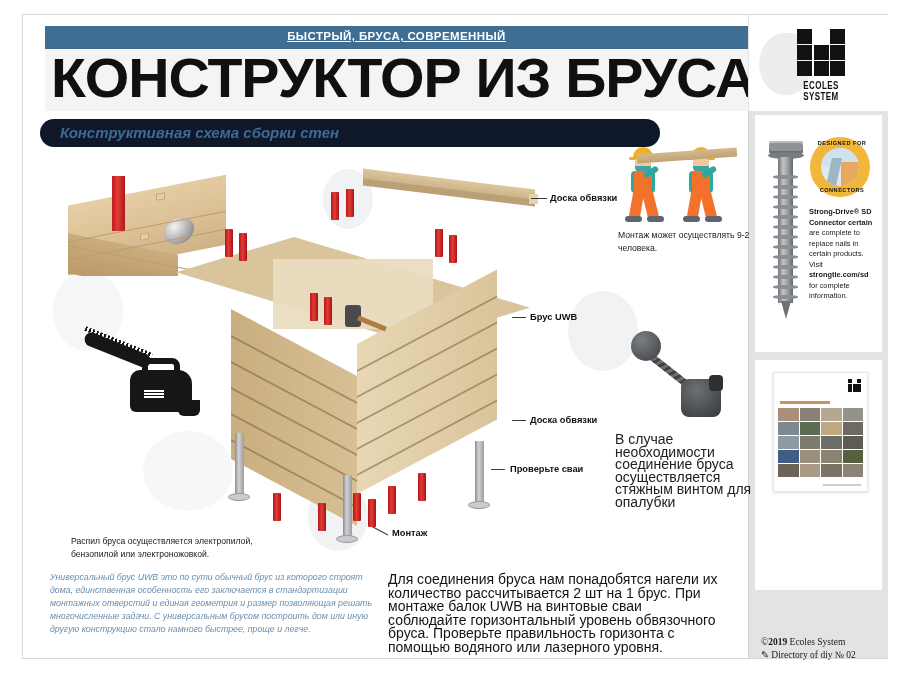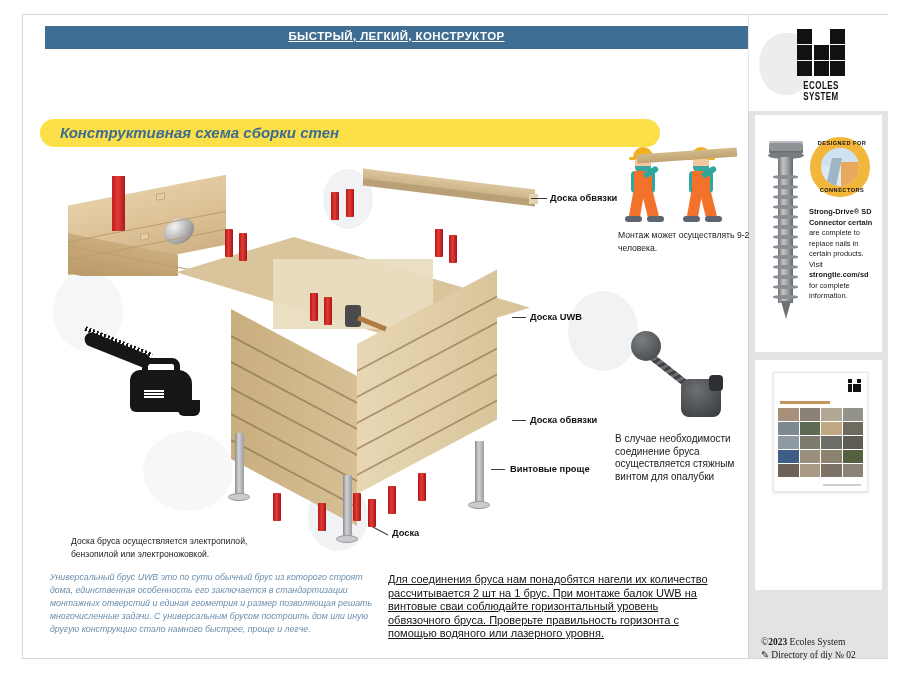--- a/index.html
+++ b/index.html
@@ -147,21 +147,21 @@
     position:absolute;left:12px;top:525px;width:125px;
     font-family:"Liberation Serif", serif;font-size:9.5px;line-height:13px;color:#1a1a1a;
   }
   .copy b{font-weight:bold;}
 
   
   .main{position:absolute;left:23px;top:111px;width:725px;height:547px;background:#fff;}
 
   .subtitle-pill{
     position:absolute;left:17px;top:8px;width:620px;height:28px;
-    background:#fde047;border-radius:14px;
+    background:#0f172a;border-radius:14px;
   }
   .subtitle-pill span{
     position:absolute;left:20px;top:5px;
     font-size:15px;font-weight:bold;font-style:italic;color:#3d6c92;
   }
 
   
   .blob{position:absolute;background:#f1f2f3;border-radius:50%;}
 
   
@@ -325,41 +325,44 @@
     position:absolute;left:8px;top:-2px;width:30px;height:30px;border-radius:50%;
     background:radial-gradient(circle at 35% 30%,#7b7e81,#3e4043);
   }
   .cl-body{
     position:absolute;left:58px;top:46px;width:40px;height:38px;
     background:radial-gradient(circle at 40% 30%,#6d7073,#35373a);border-radius:8px;
   }
   .cl-jaw{position:absolute;left:86px;top:42px;width:14px;height:16px;background:#2e3033;border-radius:4px;}
   .cap-clamp{
     position:absolute;left:592px;top:322px;width:148px;
-    font-size:10px;line-height:12.5px;color:#202020;
+    font-size:14px;line-height:12.5px;color:#202020;
   }
 
   
   .txt-blue{
     position:absolute;left:27px;top:460px;width:330px;
     font-size:8.8px;line-height:13px;font-style:italic;color:#6b8fae;
   }
   .txt-black{
     position:absolute;left:365px;top:462px;width:330px;
-    font-size:11px;line-height:13.5px;color:#141414;text-decoration:underline;
+    font-size:14px;line-height:13.5px;color:#141414;
   }
 </style>
 </head>
 <body>
 
 <div class="page">
   <div class="frame"></div>
 
   <div class="hdr-blue">
-    <div class="tagline">БЫСТРЫЙ, ЛЕГКИЙ, КОНСТРУКТОР</div>
+    <div class="tagline">БЫСТРЫЙ, БРУСА, СОВРЕМЕННЫЙ</div>
+  </div>
+  <div class="hdr-title">
+    <div class="maintitle">КОНСТРУКТОР ИЗ БРУСА</div>
   </div>
 
   <div class="logo-box">
     <div class="logo-blob"></div>
     <div class="logo-grid">
       <div class="cell" style="left:0;top:0;"></div>
       <div class="cell" style="left:33px;top:0;"></div>
       <div class="cell" style="left:0;top:16px;"></div>
       <div class="cell" style="left:16.5px;top:16px;"></div>
       <div class="cell" style="left:33px;top:16px;"></div>
@@ -443,21 +446,21 @@
             <div class="ph" style="background:#a89a84"></div>
           <div class="ph" style="background:#7a7366"></div>
             <div class="ph" style="background:#8b8375"></div>
         </div>
         <div class="cat-ft"></div>
       </div>
     </div>
 
 
     <div class="copy">
-      <div>©<b>2023</b><span> Ecoles System</span></div>
+      <div>©<b>2019</b><span> Ecoles System</span></div>
       <div>✎ <span>Directory of diy № 02</span></div>
     </div>
   </div>
 
   <div class="main">
 
     <div class="subtitle-pill">
       <span>Конструктивная схема сборки стен</span>
     </div>
 
@@ -482,21 +485,21 @@
 
     <div class="saw">
       <div class="saw-bar"></div>
       <div class="saw-teeth"></div>
       <div class="saw-dot"></div>
       <div class="saw-body"></div>
       <div class="saw-handle"></div>
       <div class="saw-rear"></div>
       <div class="saw-vent"></div>
     </div>
-    <div class="cap-saw">Доска бруса осуществляется электропилой, бензопилой или электроножовкой.</div>
+    <div class="cap-saw">Распил бруса осуществляется электропилой, бензопилой или электроножовкой.</div>
 
     <div class="plank">
       <div class="plank-top"></div>
       <div class="plank-side"></div>
       <div class="plank-end"></div>
     </div>
     <div class="lead" style="left:508px;top:87px;width:16px;"></div>
     <div class="lbl" style="left:527px;top:82px;">Доска обвязки</div>
 
     <div class="cube">
@@ -539,30 +542,30 @@
 
       <div class="pile" style="left:22px;top:232px;"></div>
       <div class="pile-blade" style="left:15px;top:292px;"></div>
       <div class="pile" style="left:130px;top:274px;"></div>
       <div class="pile-blade" style="left:123px;top:334px;"></div>
       <div class="pile" style="left:262px;top:240px;"></div>
       <div class="pile-blade" style="left:255px;top:300px;"></div>
     </div>
 
     <div class="lead" style="left:489px;top:206px;width:14px;"></div>
-    <div class="lbl" style="left:507px;top:201px;">Доска UWB</div>
+    <div class="lbl" style="left:507px;top:201px;">Брус UWB</div>
 
     <div class="lead" style="left:489px;top:309px;width:14px;"></div>
     <div class="lbl" style="left:507px;top:304px;">Доска обвязки</div>
 
     <div class="lead" style="left:468px;top:358px;width:14px;"></div>
-    <div class="lbl" style="left:487px;top:353px;">Винтовые проще</div>
+    <div class="lbl" style="left:487px;top:353px;">Проверьте сваи</div>
 
     <div class="lead-d" style="left:349px;top:415px;width:18px;transform:rotate(28deg);"></div>
-    <div class="lbl" style="left:369px;top:417px;">Доска</div>
+    <div class="lbl" style="left:369px;top:417px;">Монтаж</div>
     <div class="peg" style="left:345px;top:388px;"></div>
 
     <div class="workers">
       <div class="wk" style="left:0;top:14px;">
         <div class="helmet"></div>
           <div class="brim"></div>
           <div class="face"></div>
           <div class="beard"></div>
         <div class="torso"></div>
           <div class="bib"></div>

